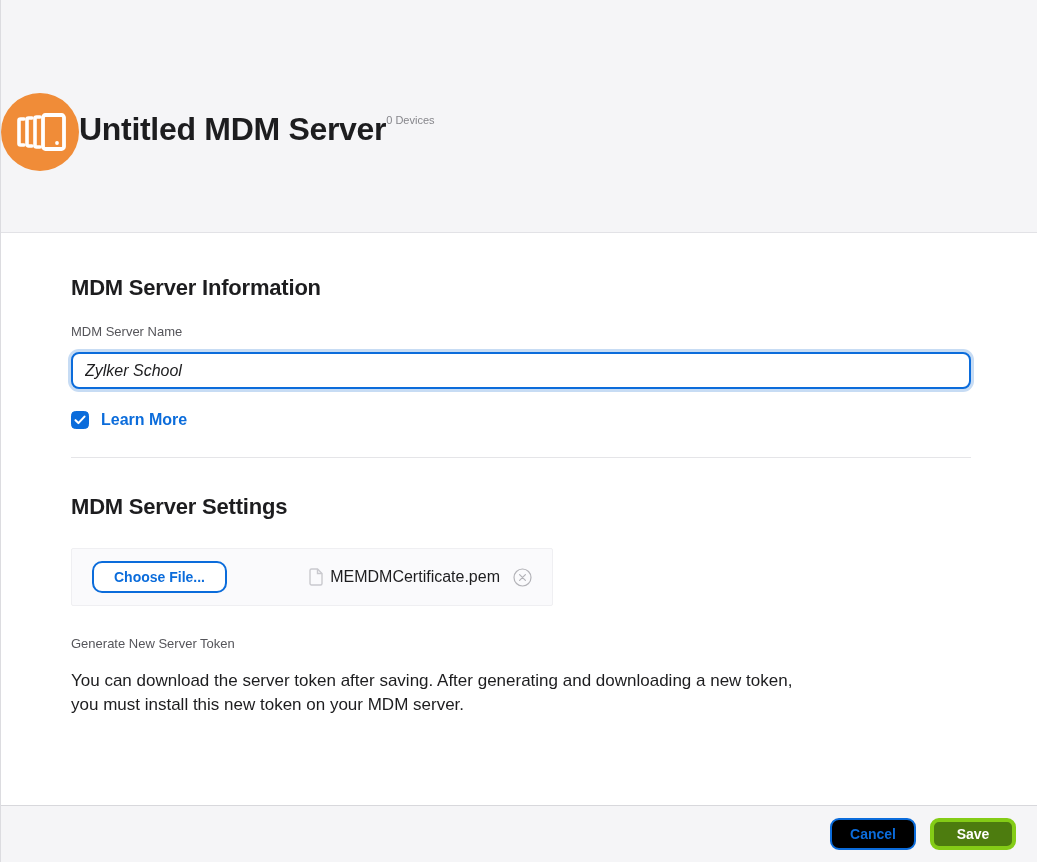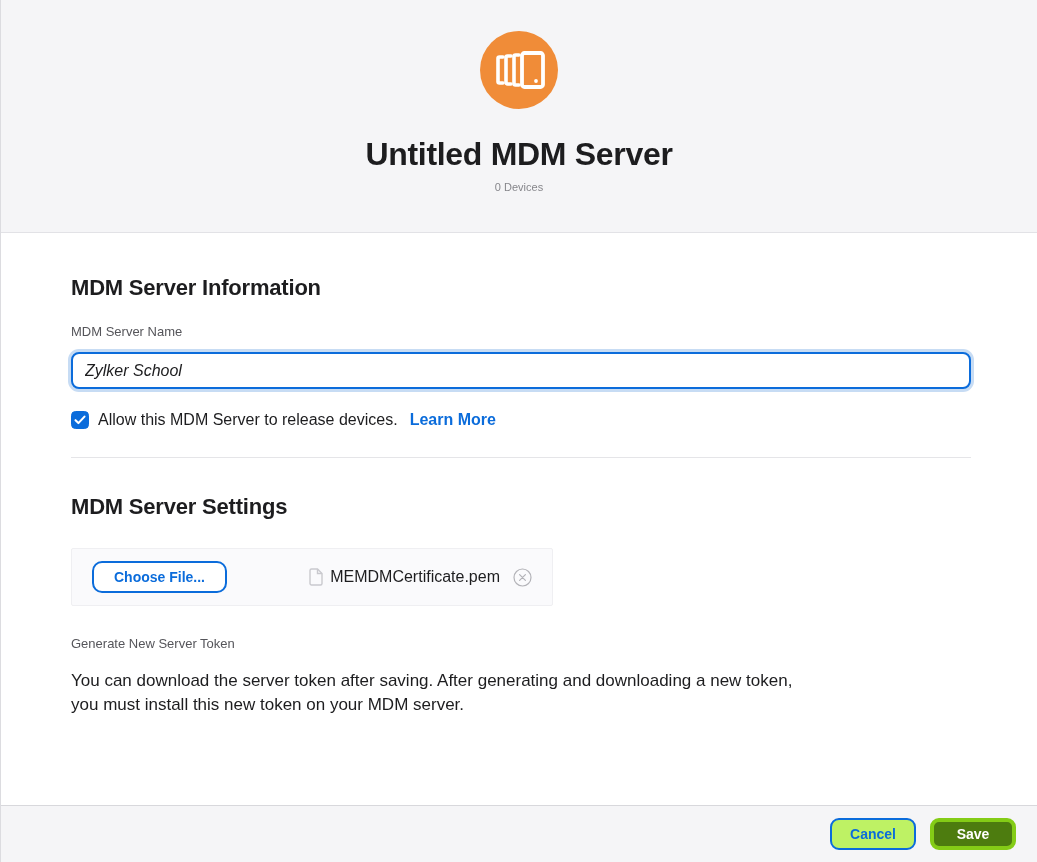--- a/index.html
+++ b/index.html
@@ -18,21 +18,21 @@
     background: #ffffff;
     overflow: hidden;
   }
 
   
   .header {
     height: 233px;
     background: #f5f5f7;
     border-bottom: 1px solid #e2e2e6;
     display: flex;
-    flex-direction: column;
+    flex-direction: row;
     align-items: center;
     flex: 0 0 auto;
   }
   .app-icon {
     margin-top: 31px;
     width: 78px;
     height: 78px;
     border-radius: 50%;
     background: #f08c38;
     display: flex;
@@ -206,21 +206,21 @@
     height: 32px;
     min-width: 86px;
     border-radius: 9px;
     font-family: "Liberation Sans", sans-serif;
     font-size: 14px;
     font-weight: 700;
     cursor: pointer;
     padding: 0 18px;
   }
   .btn-cancel {
-    background: #bef264;
+    background: #000000;
     border: 2px solid #0b6cdb;
     color: #0b6cdb;
   }
   .btn-save {
     background: #4d7c0f;
     border: 4px solid #84cc16;
     color: #ffffff;
   }
 </style>
 </head>
@@ -251,21 +251,20 @@
     <div class="field-label label-server-name">MDM Server Name</div>
 
     <input class="text-input" type="text" value="Zylker School" style="">
 
     <div class="checkbox-row">
       <div class="checkbox" data-checked="true">
         <svg width="12" height="10" viewBox="0 0 12 10">
           <path d="M1.5 5.2 L4.4 8.1 L10.5 1.6" fill="none" stroke="#ffffff" stroke-width="2.1" stroke-linecap="round" stroke-linejoin="round"></path>
         </svg>
       </div>
-      <span class="checkbox-label">Allow this MDM Server to release devices.</span>
       <a class="learn-more" href="#">Learn More</a>
     </div>
 
     <div class="divider"></div>
 
     <h2 class="section-heading heading-settings">MDM Server Settings</h2>
 
 
     <div class="upload-box">
       <button class="choose-file-button">Choose File...</button>

